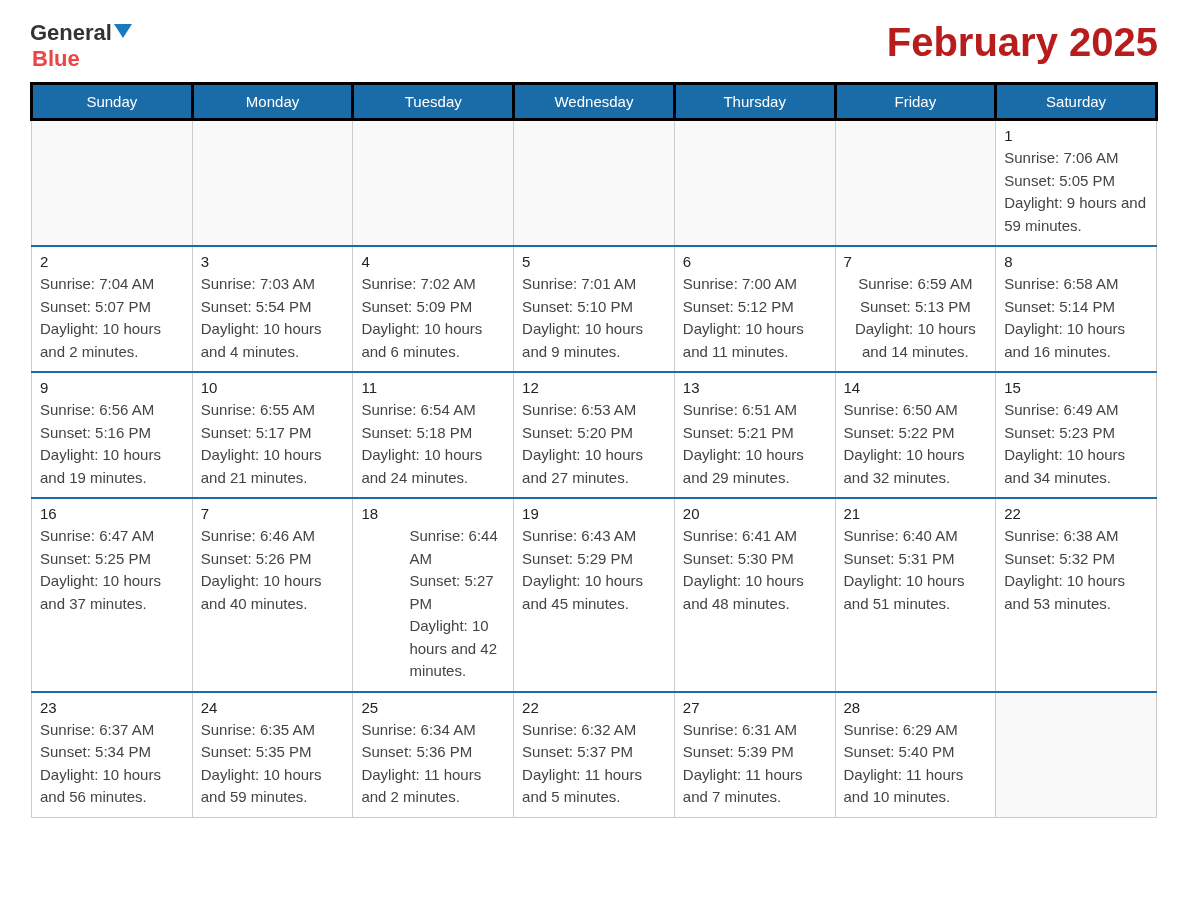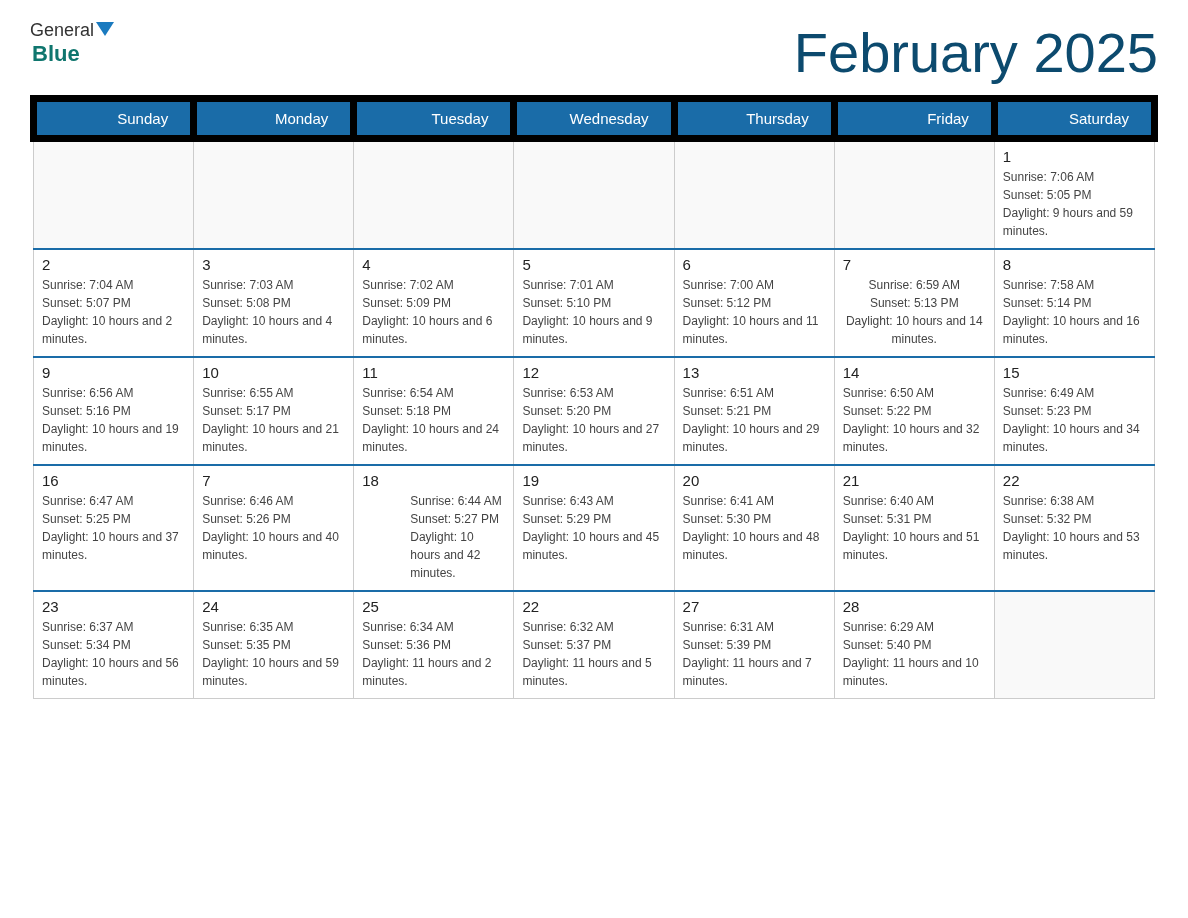--- a/index.html
+++ b/index.html
@@ -30,42 +30,42 @@
       border-top: 14px solid #1a7abf;
       margin-left: 2px;
       vertical-align: middle;
       position: relative;
       top: -2px;
     }
     .title-section {
       text-align: right;
     }
     .month-title {
-      font-size: 56px;
-      font-weight: normal;
-      color: #0c4a6e;
+      font-size: 40px;
+      font-weight: bold;
+      color: #b91c1c;
     }
     .location-title {
       font-size: 18px;
       color: #444;
       margin-top: 2px;
     }
     .calendar {
       width: 100%;
       border-collapse: collapse;
       margin-top: 10px;
     }
     .calendar th {
       background-color: #1a6ca8;
       color: #fff;
       padding: 8px 22px;
       font-size: 15px;
       font-weight: normal;
-      text-align: right;
-      border: 7px solid #000000;
+      text-align: center;
+      border: 3px solid #000000;
     }
     .calendar td {
       width: 14.28%;
       vertical-align: top;
       padding: 6px 8px 8px 8px;
       border: 1px solid #ccc;
       border-top: 2px solid #1a6ca8;
       font-size: 12.5px;
       color: #333;
       min-height: 100px;
@@ -74,37 +74,37 @@
       background: #f9f9f9;
       border-top: 2px solid #1a6ca8;
     }
     .day-number {
       font-size: 15px;
       font-weight: normal;
       color: #222;
       margin-bottom: 3px;
     }
     .day-info {
-      font-size: 12px;
+      font-size: 15px;
       color: #444;
       line-height: 1.5;
     }
     .logo-row {
       display: flex;
       align-items: center;
     }
     .logo-text-general {
-      font-size: 18px;
-      font-weight: normal;
+      font-size: 22px;
+      font-weight: bold;
       color: #333;
     }
     .logo-text-blue {
       font-size: 22px;
       font-weight: bold;
-      color: #0f766e;
+      color: #ef4444;
       margin-left: 2px;
     }
   </style>
 </head>
 <body>
 
 <div class="header">
   <div class="logo">
     <div class="logo-row">
       <span class="logo-text-general">General</span>
@@ -149,21 +149,21 @@
       <tr>
         <td>
           <div class="day-number">2</div>
           <div class="day-info" style="white-space: pre-line;">Sunrise: 7:04 AM
 Sunset: 5:07 PM
 Daylight: 10 hours and 2 minutes.</div>
         </td>
         <td>
           <div class="day-number">3</div>
           <div class="day-info" style="white-space: pre-line;">Sunrise: 7:03 AM
-Sunset: 5:08 PM
+Sunset: 5:54 PM
 Daylight: 10 hours and 4 minutes.</div>
         </td>
         <td>
           <div class="day-number">4</div>
           <div class="day-info" style="white-space: pre-line;">Sunrise: 7:02 AM
 Sunset: 5:09 PM
 Daylight: 10 hours and 6 minutes.</div>
         </td>
         <td>
           <div class="day-number">5</div>
@@ -178,21 +178,21 @@
 Daylight: 10 hours and 11 minutes.</div>
         </td>
         <td>
           <div class="day-number">7</div>
           <div class="day-info" style="white-space: pre-line; text-align: center;">Sunrise: 6:59 AM
 Sunset: 5:13 PM
 Daylight: 10 hours and 14 minutes.</div>
         </td>
         <td>
           <div class="day-number">8</div>
-          <div class="day-info" style="white-space: pre-line;">Sunrise: 7:58 AM
+          <div class="day-info" style="white-space: pre-line;">Sunrise: 6:58 AM
 Sunset: 5:14 PM
 Daylight: 10 hours and 16 minutes.</div>
         </td>
       </tr>
       <tr>
         <td>
           <div class="day-number">9</div>
           <div class="day-info" style="white-space: pre-line;">Sunrise: 6:56 AM
 Sunset: 5:16 PM
 Daylight: 10 hours and 19 minutes.</div>

